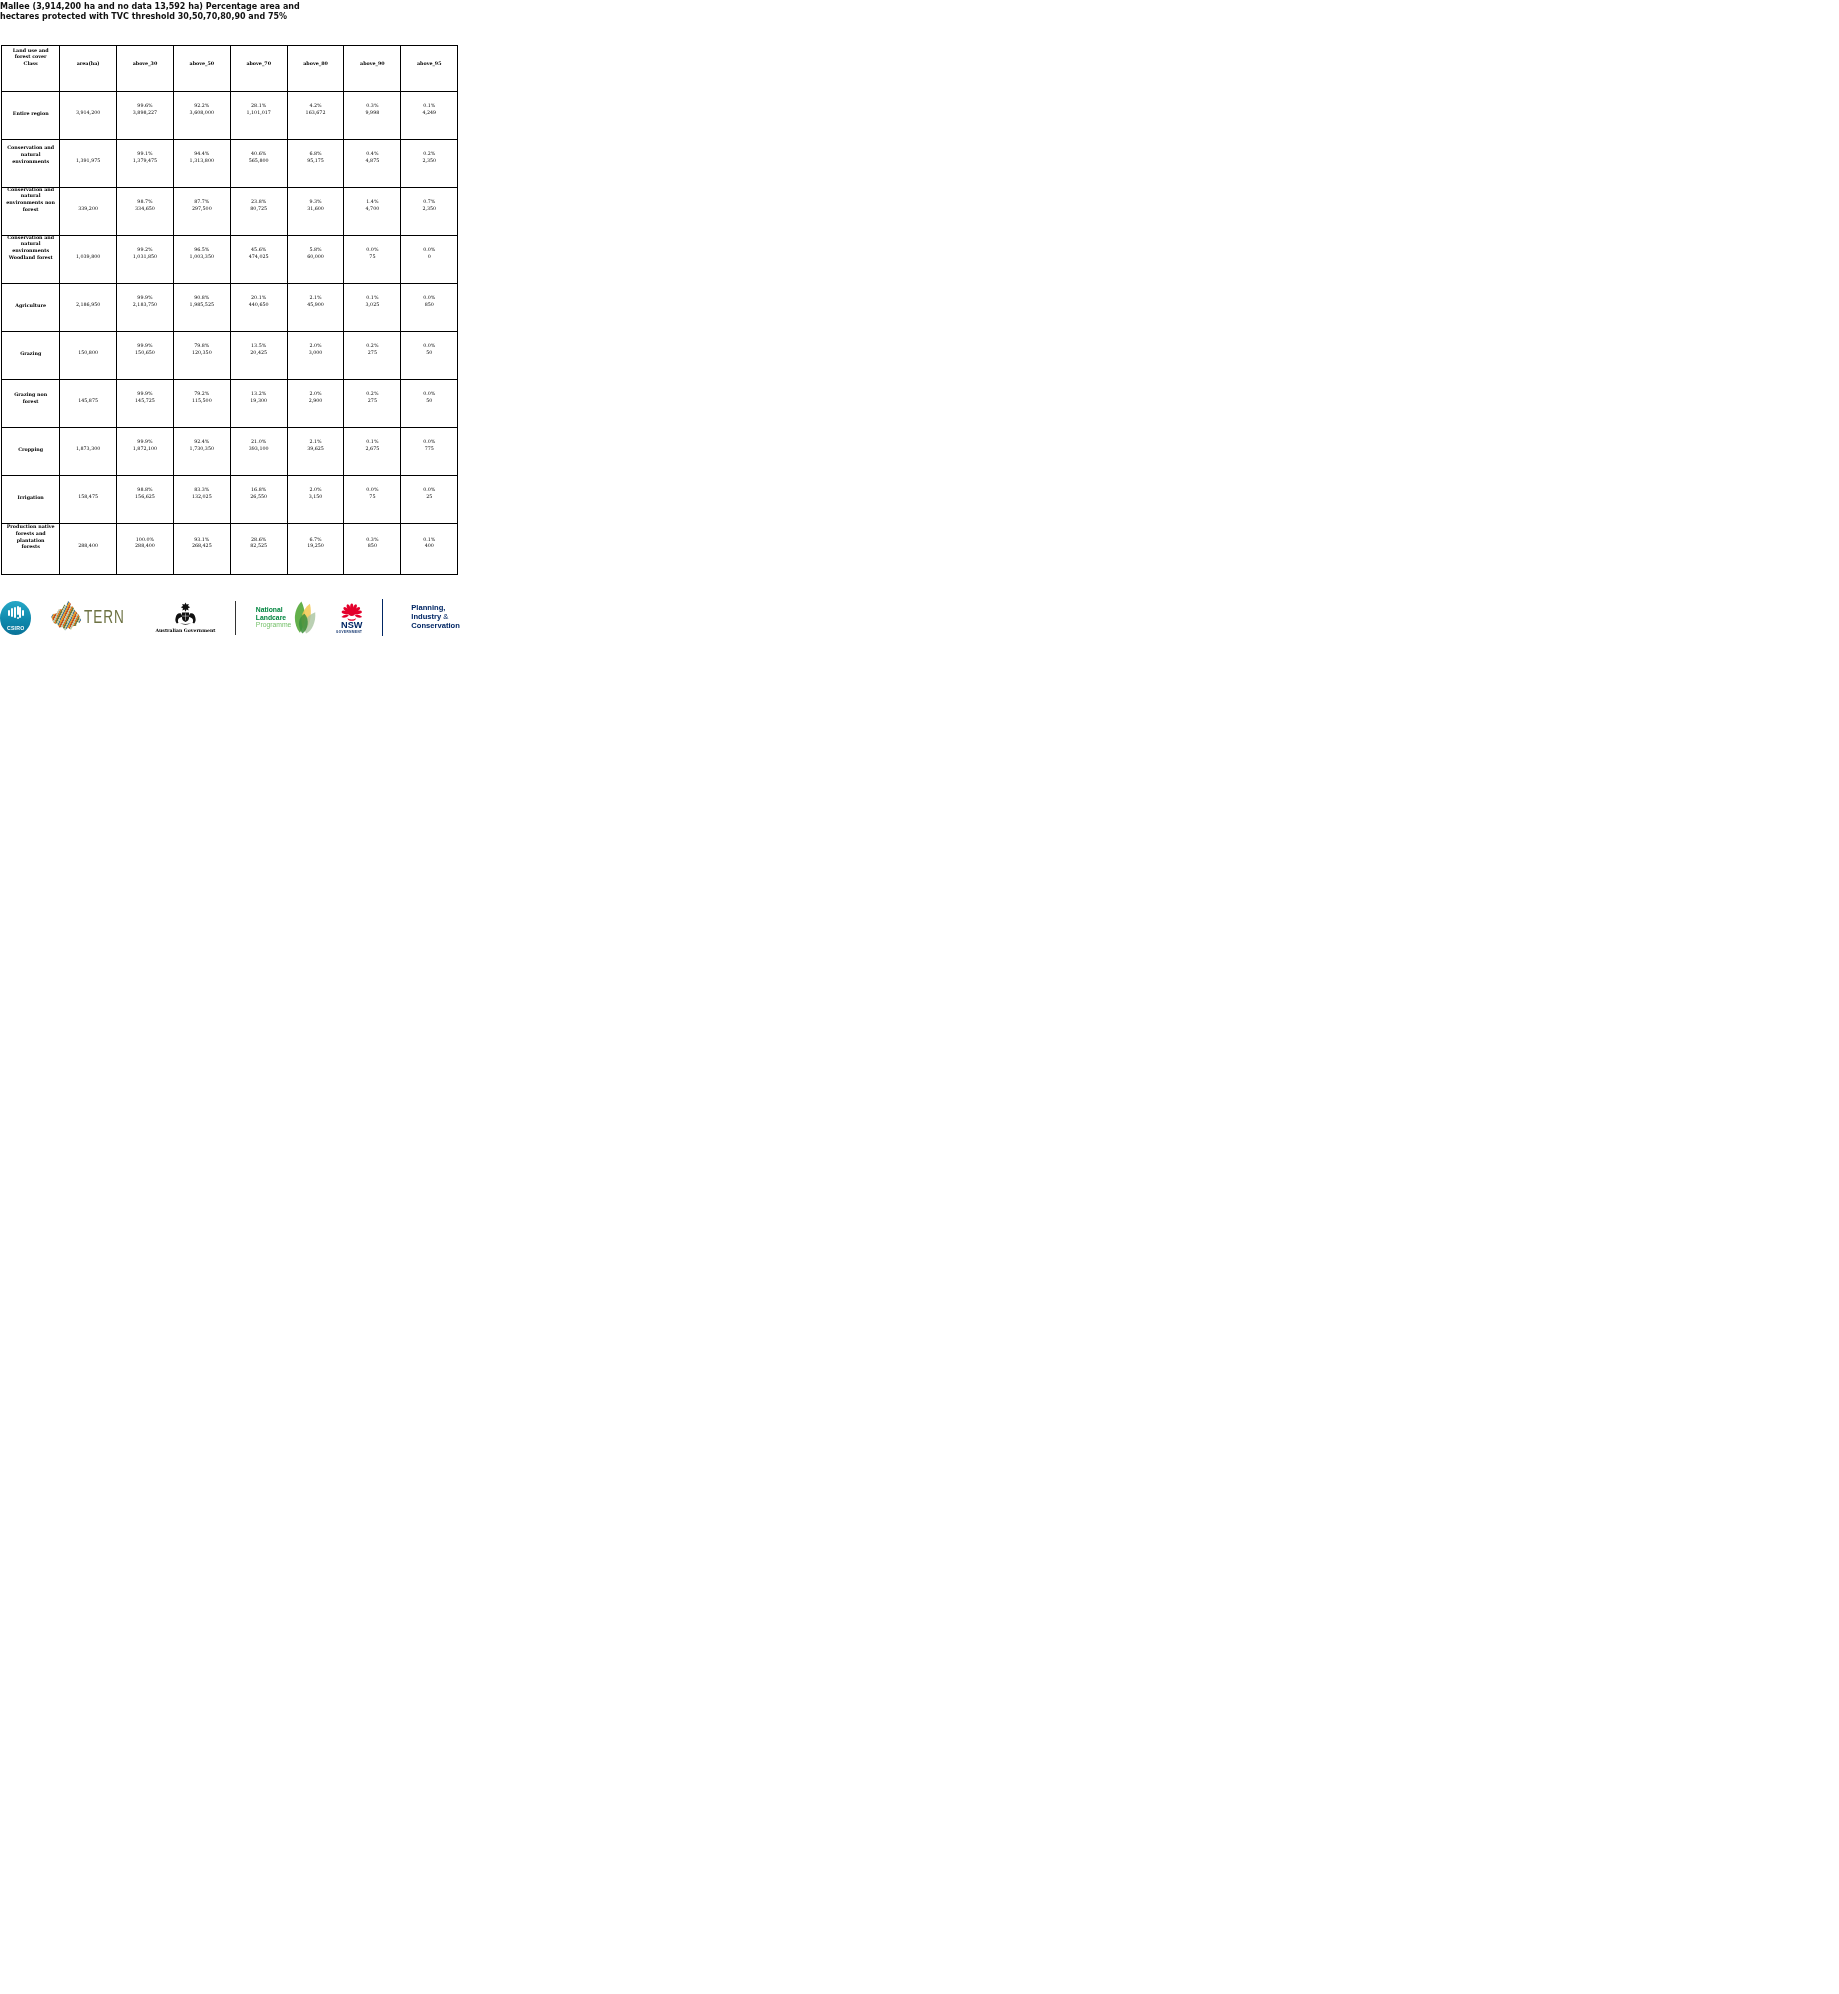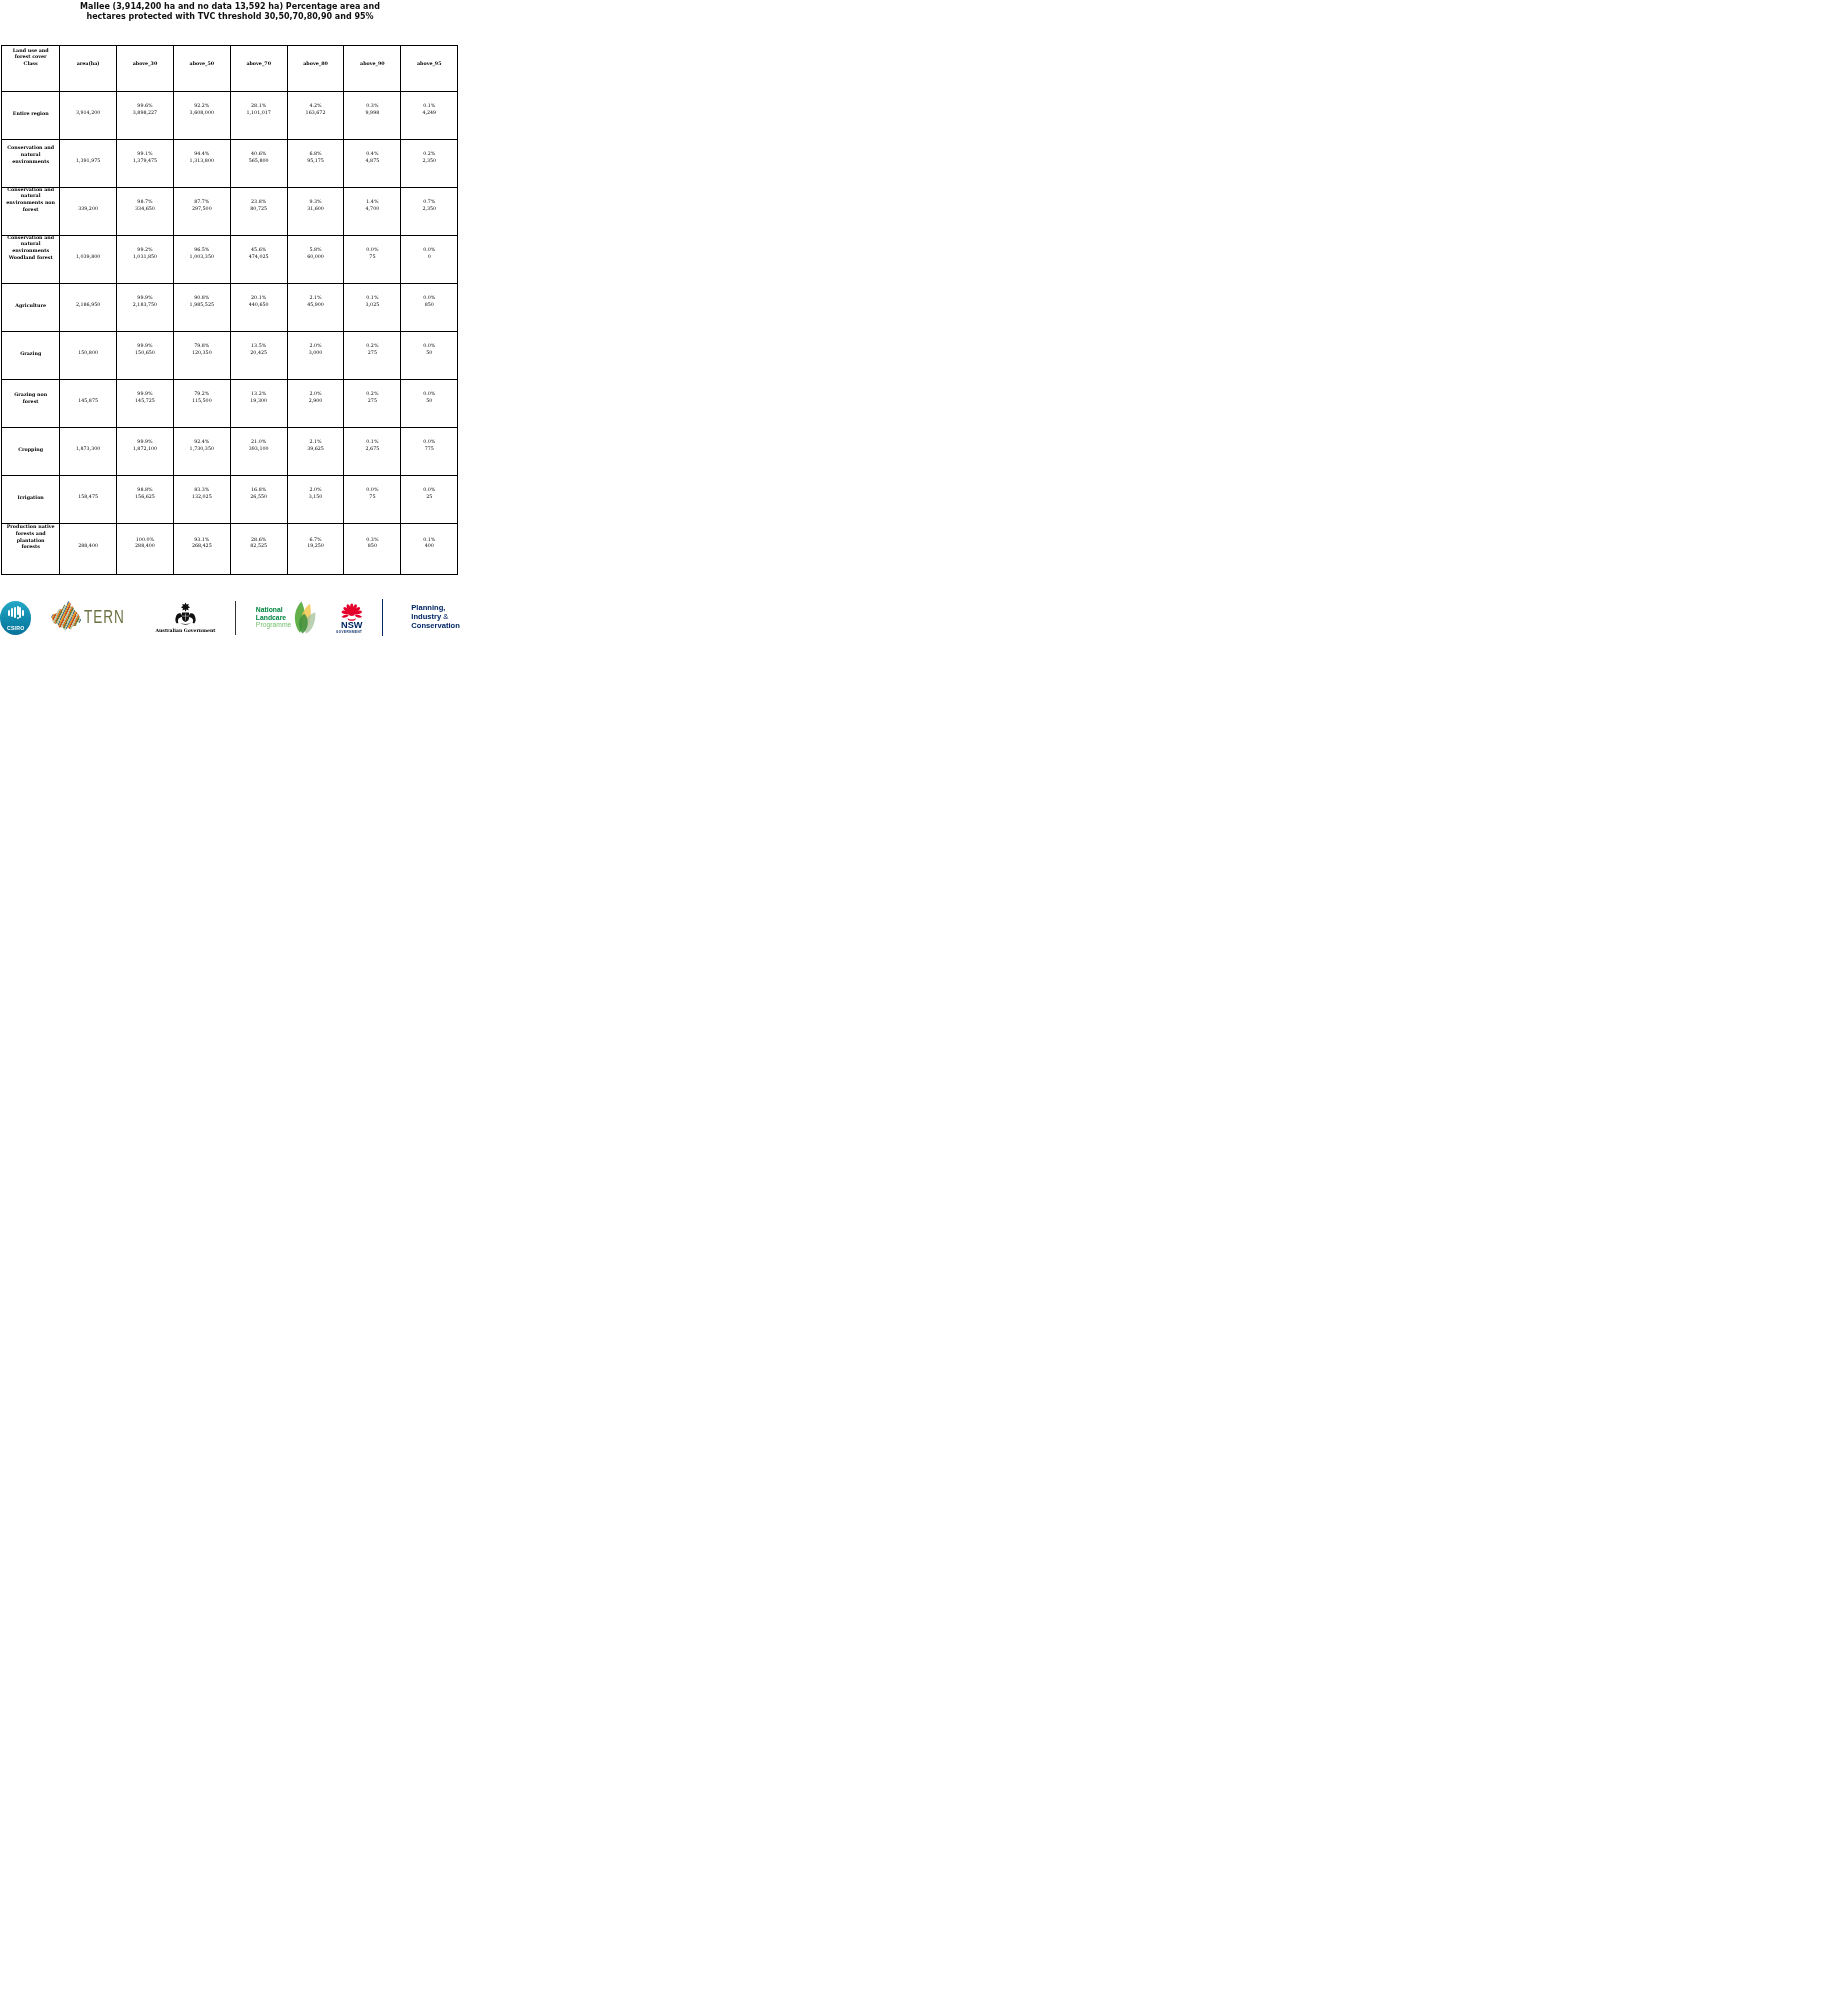--- a/index.html
+++ b/index.html
@@ -1,19 +1,19 @@
 <!DOCTYPE html>
 <html style="font-size:6.4px"><head>
 <meta charset="utf-8">
 <style>
   html,body{margin:0;padding:0;background:#fff;}
   #page{position:relative;width:460px;height:637px;background:#fff;overflow:hidden;
         font-family:"DejaVu Sans",sans-serif;}
   
-  #title{position:absolute;top:2.4px;left:0;right:0;text-align:center;
+  #title{position:absolute;top:2.4px;left:0;right:0;
          font-family:"DejaVu Sans",sans-serif;font-weight:bold;
          font-size:8px;line-height:10px;color:#111;}
   
   #tbl{position:absolute;top:45px;left:1.2px;width:457px;
        border:0.4px solid #000;border-bottom:0.8px solid #000;box-sizing:border-box;}
   .trow{display:grid;grid-template-columns:57px repeat(7,1fr);position:relative;}
   .trow{height:47px;border-top:0.8px solid #000;}
   #thead .trow{height:45px;border-top:none;}
   #tbody .trow:last-child{height:50px;}
   .cell{position:relative;}
@@ -50,21 +50,21 @@
   .dept{font-family:"Liberation Sans",sans-serif;font-weight:bold;font-size:7.6px;line-height:8.8px;color:#002664;margin-left:8px;}
   .dept .amp{font-weight:400;}
 </style>
 </head>
 <body>
 
 <div id="page">
 
   <div id="title">
     <div>Mallee (3,914,200 ha and no data 13,592 ha) Percentage area and</div>
-    <div>hectares protected with TVC threshold 30,50,70,80,90 and 95%</div>
+    <div>hectares protected with TVC threshold 30,50,70,80,90 and 75%</div>
   </div>
 
   <div id="tbl">
     <div id="thead">
       <div class="trow">
         <div class="cell">
             <div class="ci">Land use and
 forest cover
 Class</div>
           </div>

